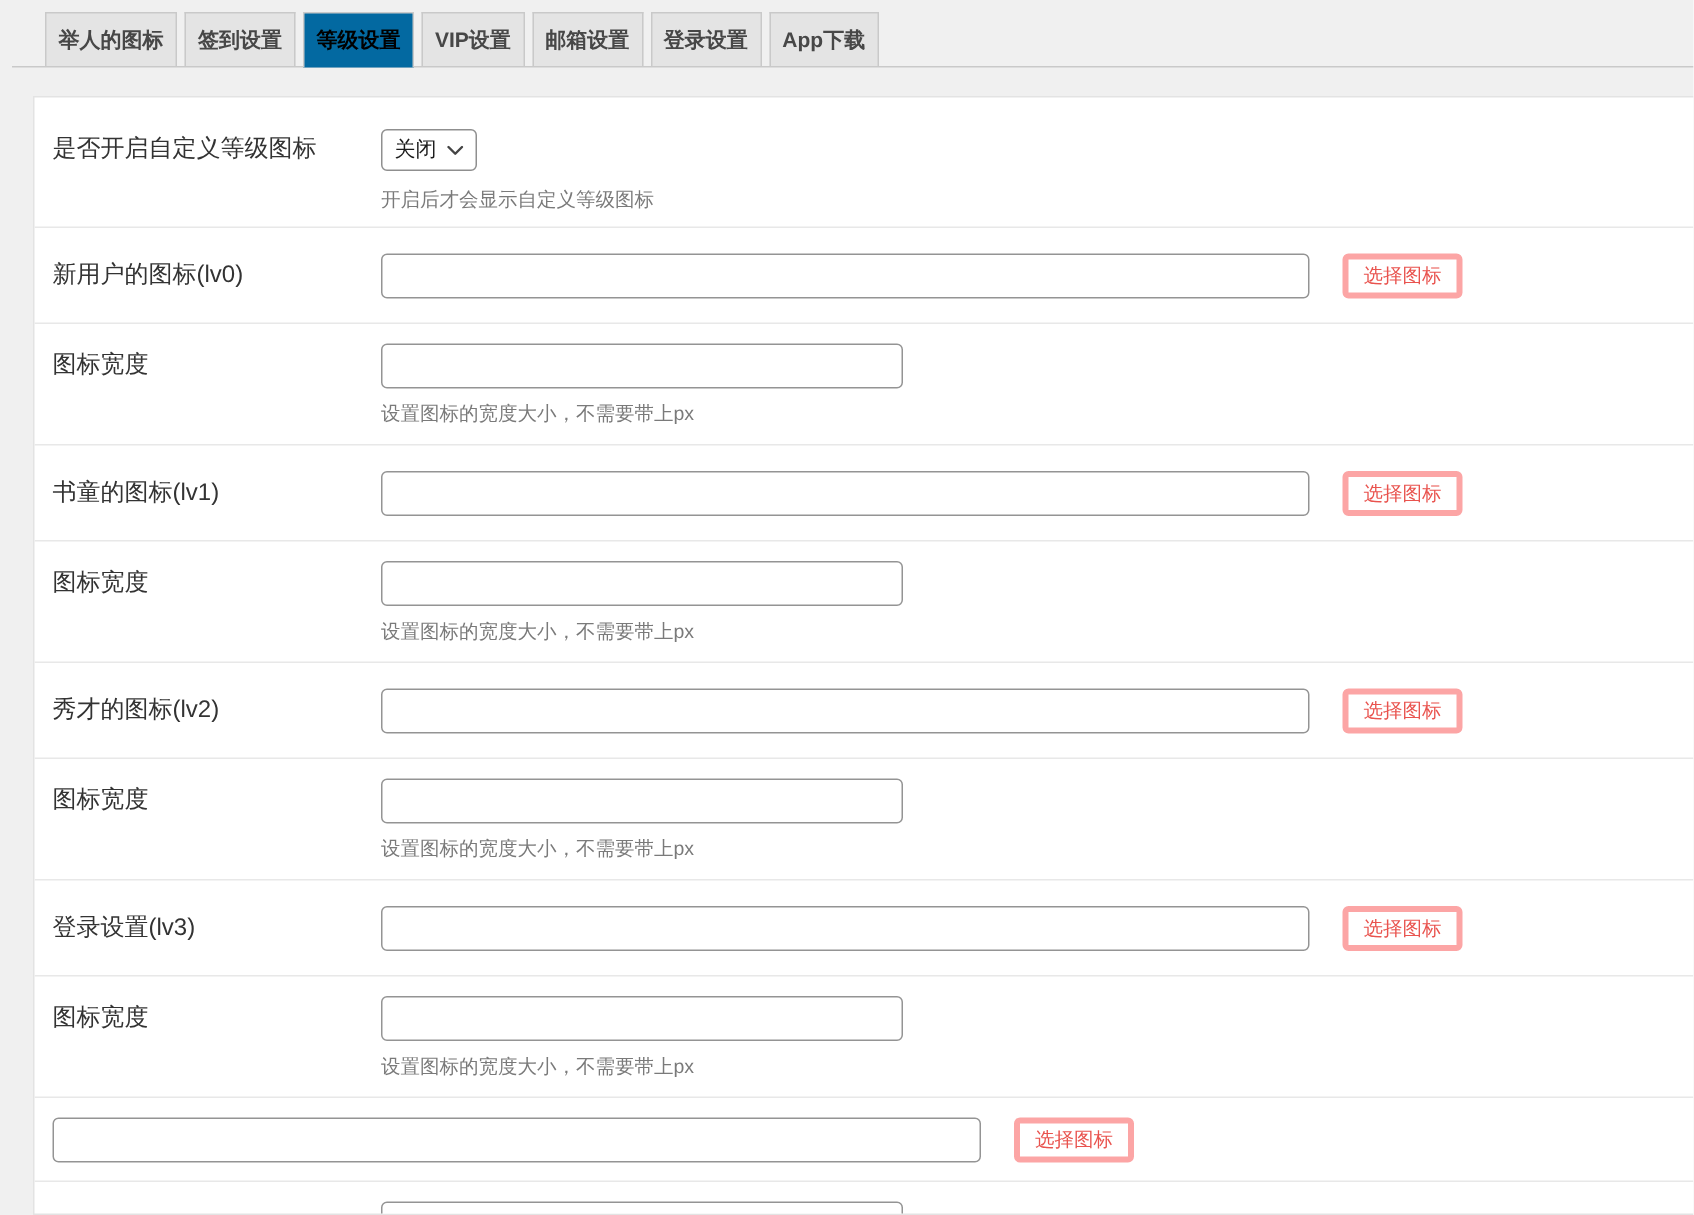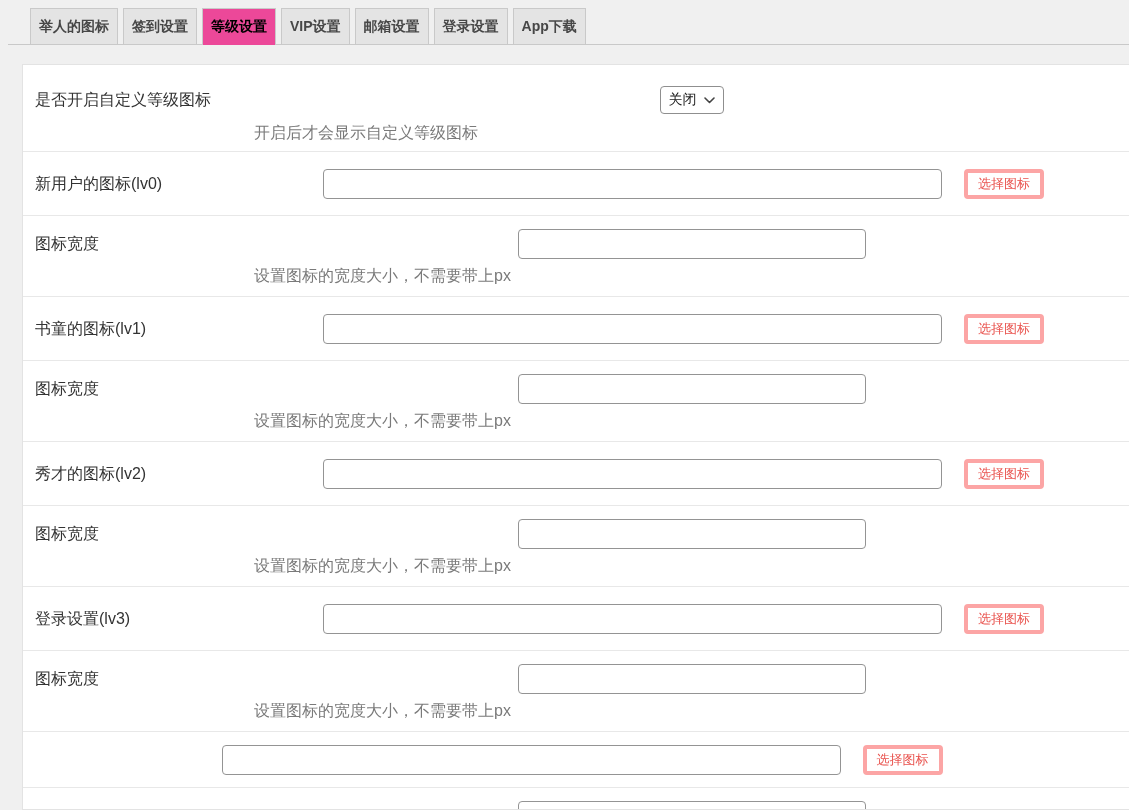--- a/index.html
+++ b/index.html
@@ -12,21 +12,21 @@
   
   .tabbar{margin:8px 0 0 8px;border-bottom:1px solid #c9c9c9;}
   .tabs{display:flex;gap:5px;padding-left:22px;align-items:flex-end;}
   .tab{
     background:#e4e4e4;border:1px solid #c9c9c9;border-bottom:none;
     padding:9px 8px;font-size:14px;font-weight:bold;color:#474747;
     line-height:17px;cursor:pointer;white-space:nowrap;
     font-family:inherit;border-radius:0;
   }
   .tab.active{
-    background:#ec4899;color:#000;margin-bottom:-1px;padding-bottom:10px;
+    background:#0369a1;color:#000;margin-bottom:-1px;padding-bottom:10px;
   }
   
   .panel{
     margin-left:22px;margin-top:19px;background:#fff;
     border:1px solid #e3e3e3;border-right:none;
     height:746px;box-sizing:border-box;overflow:hidden;
   }
   .row{
     display:flex;align-items:flex-start;
     padding:17px 16px 16px 12px;border-bottom:1px solid #e8e8e8;
@@ -35,35 +35,35 @@
   .row.width-row{padding:13px 0 13px 12px;}
   .row.compact{padding:13px 0 12px 12px;}
   .row.partial{border-bottom:none;}
   .row.partial .label{visibility:hidden;}
   .label{
     width:219px;flex:none;font-size:16px;color:#333;
     line-height:30px;white-space:nowrap;
   }
   .toggle-row .label{line-height:28px;}
   .field{flex:1;min-width:0;}
-  .field-line{display:flex;align-items:center;justify-content:center;}
+  .field-line{display:flex;align-items:center;}
   input[type=text]{
     height:30px;box-sizing:border-box;border:1px solid #949494;
     border-radius:4px;padding:0 8px;font-size:14px;background:#fff;
     color:#000;font-family:inherit;outline:none;
   }
   input.long{width:619px;}
   input.short{width:348px;}
   .choose-btn{
     margin-left:22px;height:30px;box-sizing:border-box;padding:0 10px;
     background:#fff;border:4px solid #fca5a5;color:#e9534e;
     border-radius:4px;font-size:13px;cursor:pointer;font-family:inherit;
     white-space:nowrap;
   }
-  .hint{margin-top:10px;font-size:16px;color:#7a7a7a;line-height:14px;}
+  .hint{margin-top:10px;font-size:13px;color:#7a7a7a;line-height:14px;}
   .toggle-row .hint{margin-top:12px;}
   
   .select{
     display:inline-flex;align-items:center;gap:7px;height:28px;
     box-sizing:border-box;border:1px solid #8f8f8f;border-radius:4px;
     padding:0 8px;font-size:14px;color:#1a1a1a;background:#fff;cursor:pointer;
   }
   .select .chev{display:flex;align-items:center;}
 </style>
 </head>

